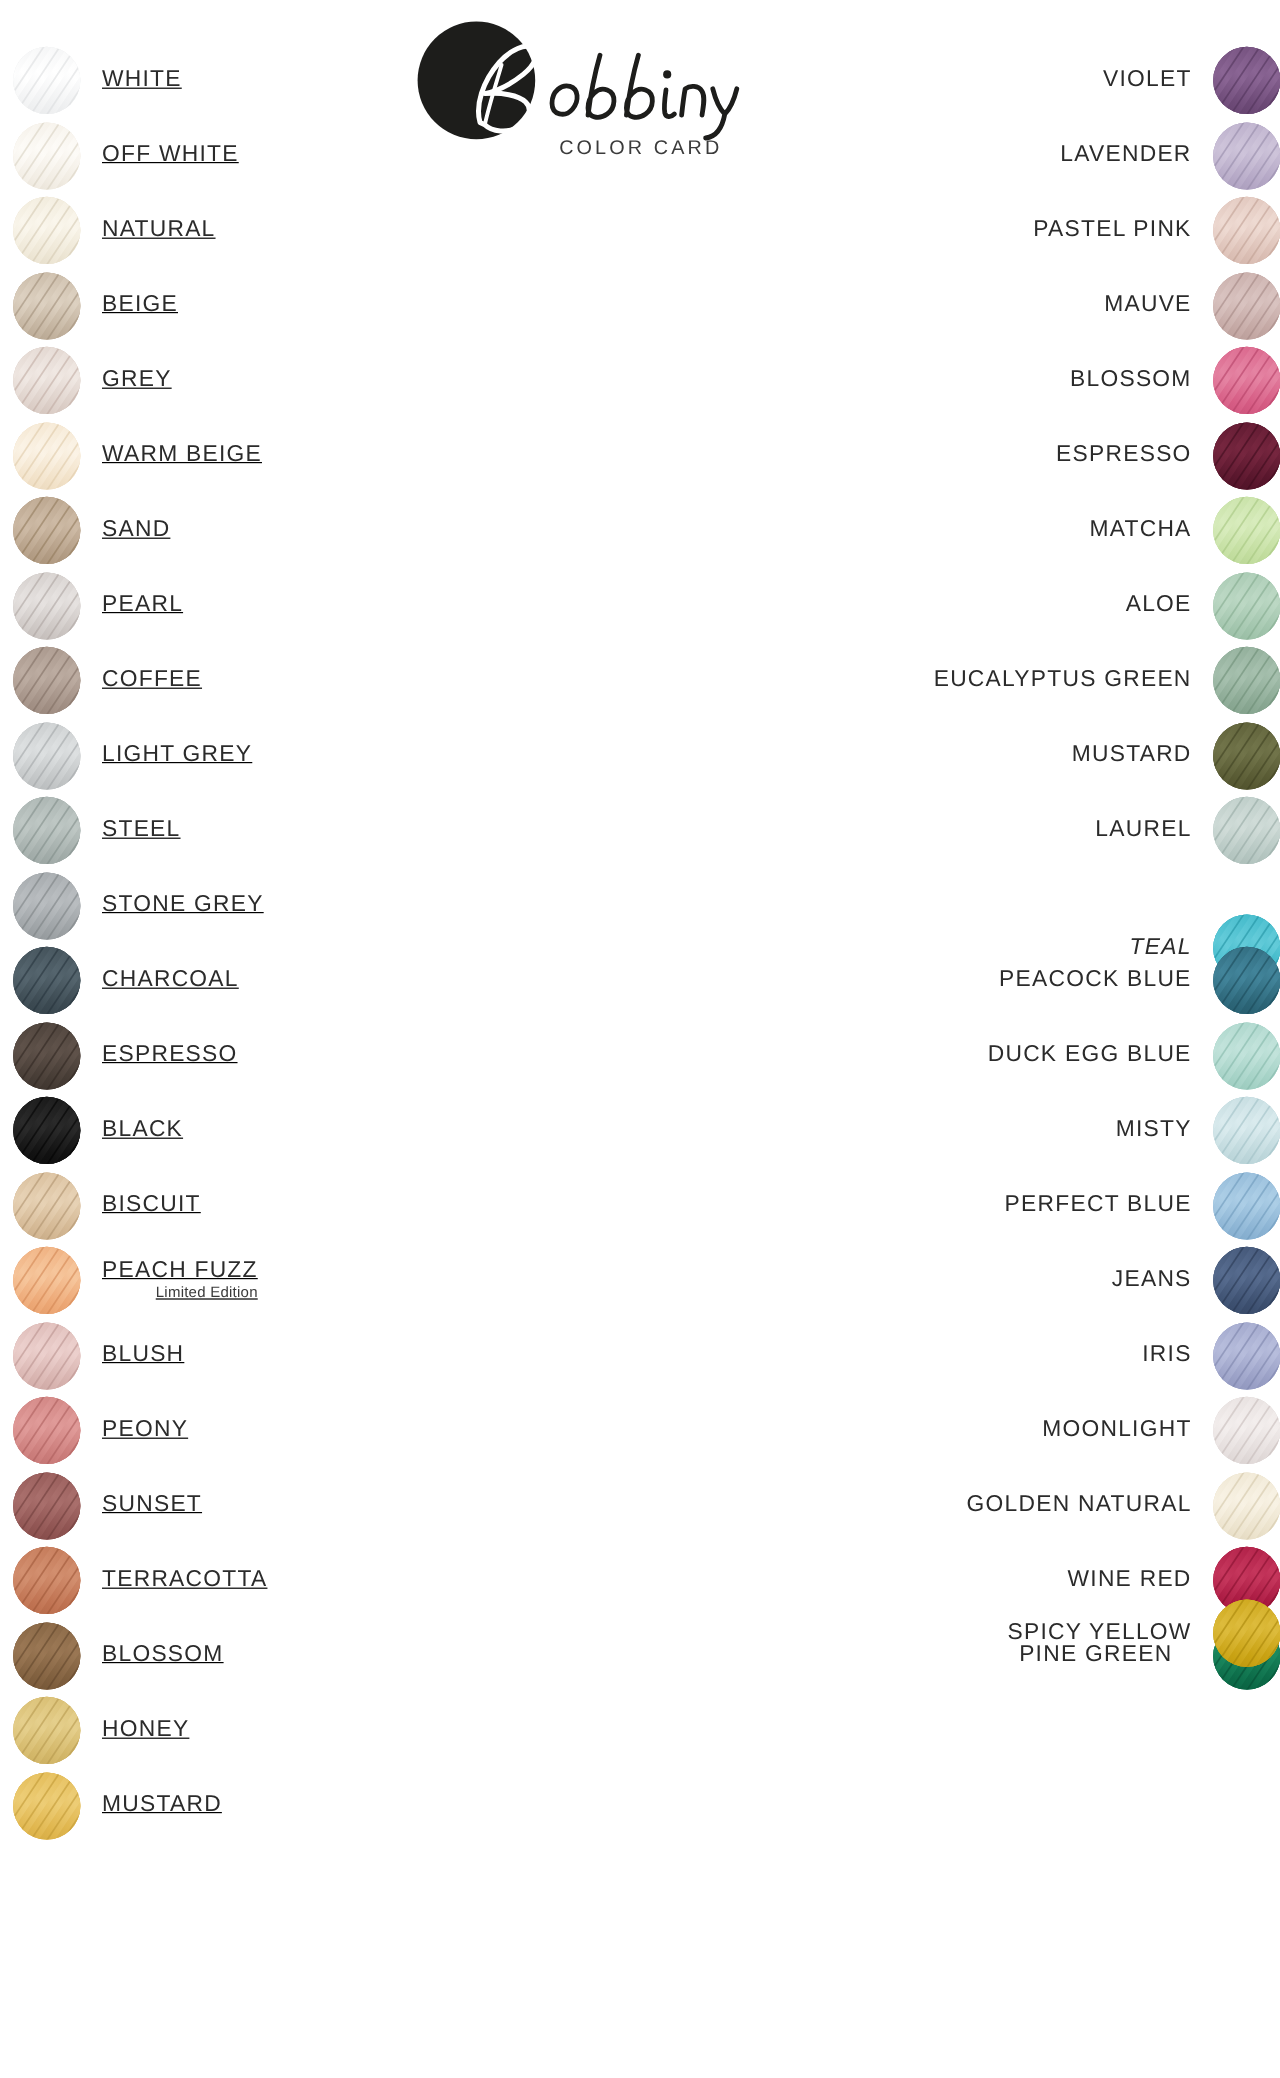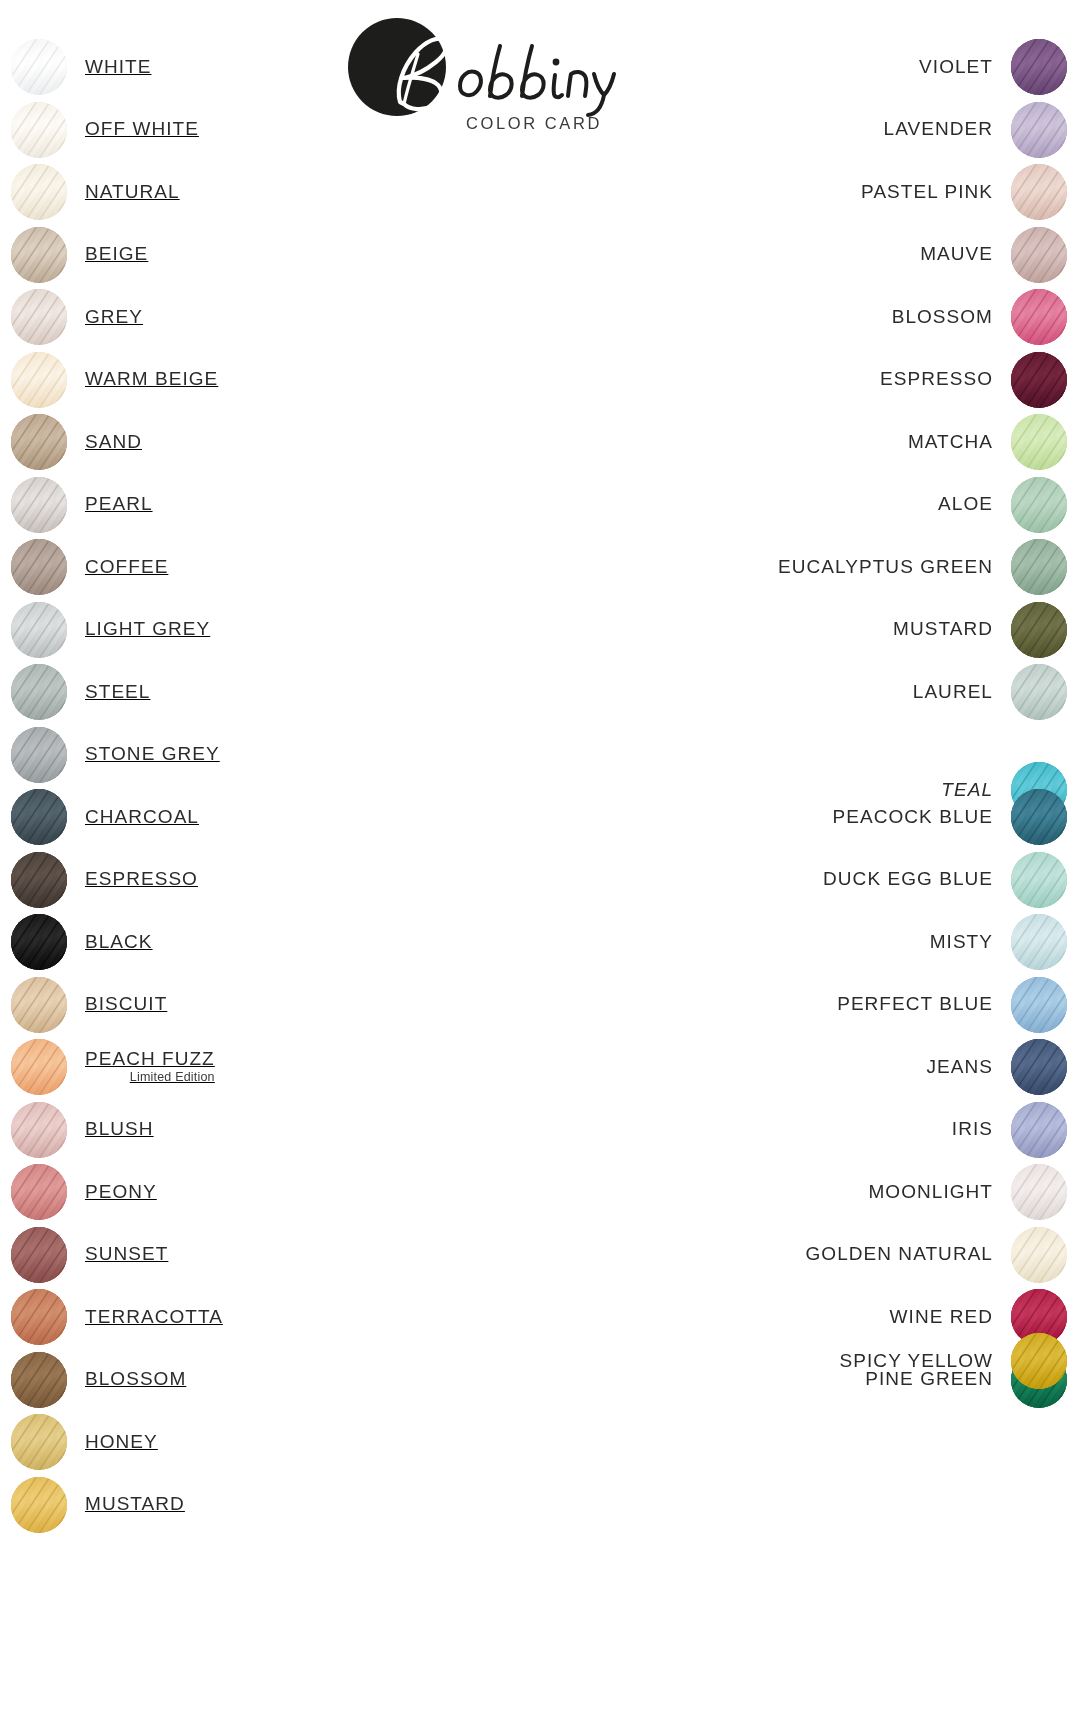--- a/index.html
+++ b/index.html
@@ -2557,21 +2557,21 @@
             <path d="M55 120 L135 0" stroke="url(#gy44)" stroke-width="13" stroke-linecap="round" fill="none"></path>
             <path d="M55 120 L135 0" stroke="#820c2b" stroke-width="1.6" stroke-opacity=".55" fill="none"></path>
             <path d="M70 120 L150 0" stroke="url(#gy44)" stroke-width="13" stroke-linecap="round" fill="none"></path>
             <path d="M70 120 L150 0" stroke="#820c2b" stroke-width="1.6" stroke-opacity=".55" fill="none"></path>
             <path d="M85 120 L165 0" stroke="url(#gy44)" stroke-width="13" stroke-linecap="round" fill="none"></path>
             <path d="M85 120 L165 0" stroke="#820c2b" stroke-width="1.6" stroke-opacity=".55" fill="none"></path>
     <rect x="0" y="0" width="100" height="100" fill="url(#vy44)"></rect>
   </svg>
         </div>
       </div>
-      <div class="swatch-row" style="top: 1350.5px;">
+      <div class="swatch-row" style="top: 1350.5px; gap: 16px;">
         <div class="label-block">
           <div class="label">PINE GREEN</div>
         </div>
         <div class="swatch" style="background: rgb(12, 107, 72);">
   <svg class="yarn" viewBox="0 0 100 100" preserveAspectRatio="none" xmlns="http://www.w3.org/2000/svg">
     <defs>
       <linearGradient id="gy45" x1="0" y1="1" x2="1" y2="0">
         <stop offset="0%" stop-color="#054b31"></stop>
         <stop offset="38%" stop-color="#0c6b48"></stop>
         <stop offset="62%" stop-color="#1c8a60"></stop>

